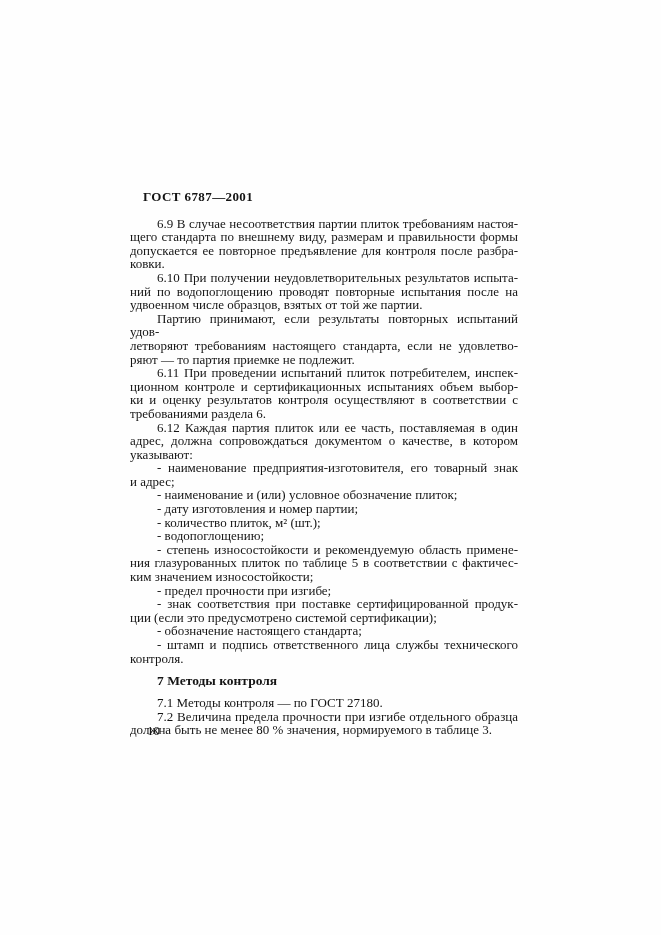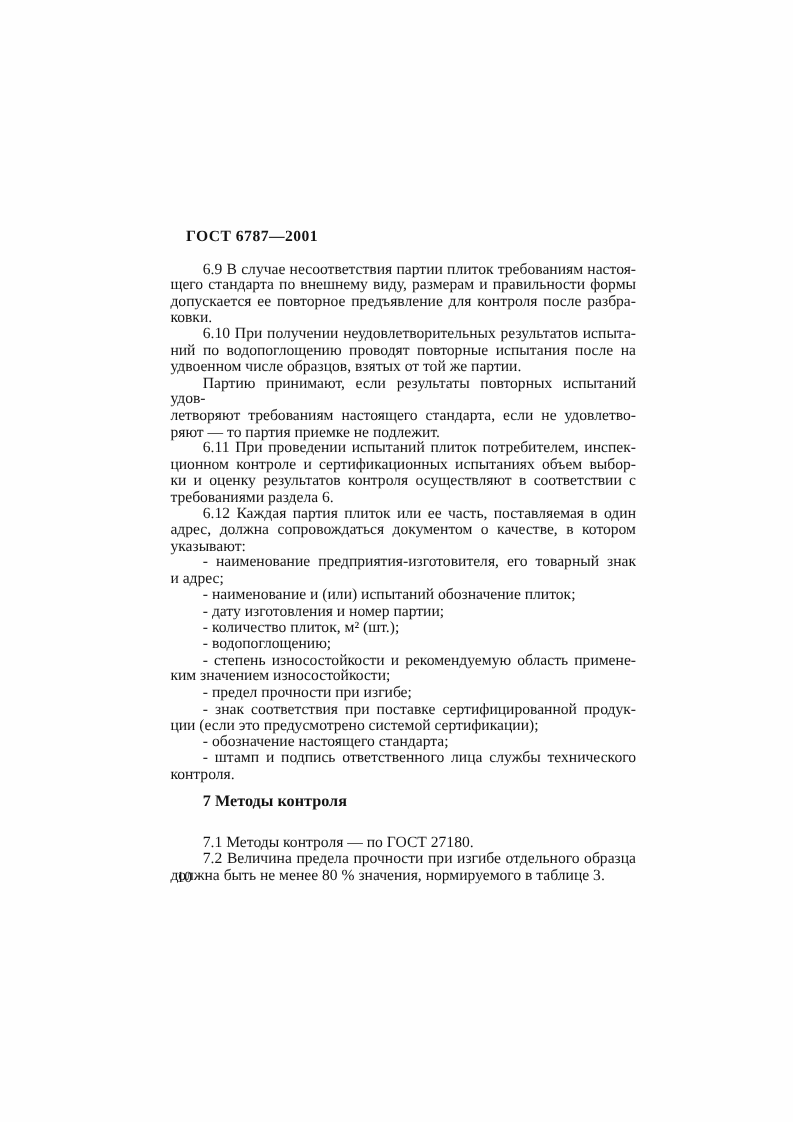--- a/index.html
+++ b/index.html
@@ -7,21 +7,21 @@
     position: relative;
     width: 661px;
     height: 935px;
     background: #fefefe;
     font-family: "Liberation Serif", "DejaVu Serif", serif;
     color: #141414;
     overflow: hidden;
   }
   .textblock {
     position: absolute;
-    left: 142px;
+    left: 130px;
     top: 190px;
     width: 388px;
     font-size: 13px;
     line-height: 13.6px;
   }
   .doc-header {
     font-weight: 700;
     font-size: 13px;
     letter-spacing: 0.4px;
     margin-left: 13px;
@@ -32,21 +32,21 @@
   .para .line {
     text-align: justify;
     text-align-last: justify;
   }
   .para .line.last { text-align-last: left; }
   .line.first { text-indent: 27px; }
   .heading {
     font-weight: 700;
     font-size: 13.5px;
     line-height: 16px;
-    margin: 8px 0 19px 0;
+    margin: 8px 0 7px 0;
   }
   .heading .line { text-align: left; text-indent: 27px; }
   .page-number {
     position: absolute;
     left: 147px;
     top: 723px;
     font-size: 13px;
   }
 </style>
 </head>
@@ -81,33 +81,34 @@
         <div class="para">
           <div class="line first">6.12 Каждая партия плиток или ее часть, поставляемая в один</div>
           <div class="line">адрес, должна сопровождаться документом о качестве, в котором</div>
           <div class="line last">указывают:</div>
         </div>
         <div class="para">
           <div class="line first">- наименование предприятия-изготовителя, его товарный знак</div>
           <div class="line last">и адрес;</div>
         </div>
         <div class="para">
-          <div class="line first last">- наименование и (или) испытаний обозначение плиток;</div>
+          <div class="line first last">- наименование и (или) условное обозначение плиток;</div>
         </div>
         <div class="para">
           <div class="line first last">- дату изготовления и номер партии;</div>
         </div>
         <div class="para">
           <div class="line first last">- количество плиток, м² (шт.);</div>
         </div>
         <div class="para">
           <div class="line first last">- водопоглощению;</div>
         </div>
         <div class="para">
           <div class="line first">- степень износостойкости и рекомендуемую область примене-</div>
+          <div class="line">ния глазурованных плиток по таблице 5 в соответствии с фактичес-</div>
           <div class="line last">ким значением износостойкости;</div>
         </div>
         <div class="para">
           <div class="line first last">- предел прочности при изгибе;</div>
         </div>
         <div class="para">
           <div class="line first">- знак соответствия при поставке сертифицированной продук-</div>
           <div class="line last">ции (если это предусмотрено системой сертификации);</div>
         </div>
         <div class="para">

